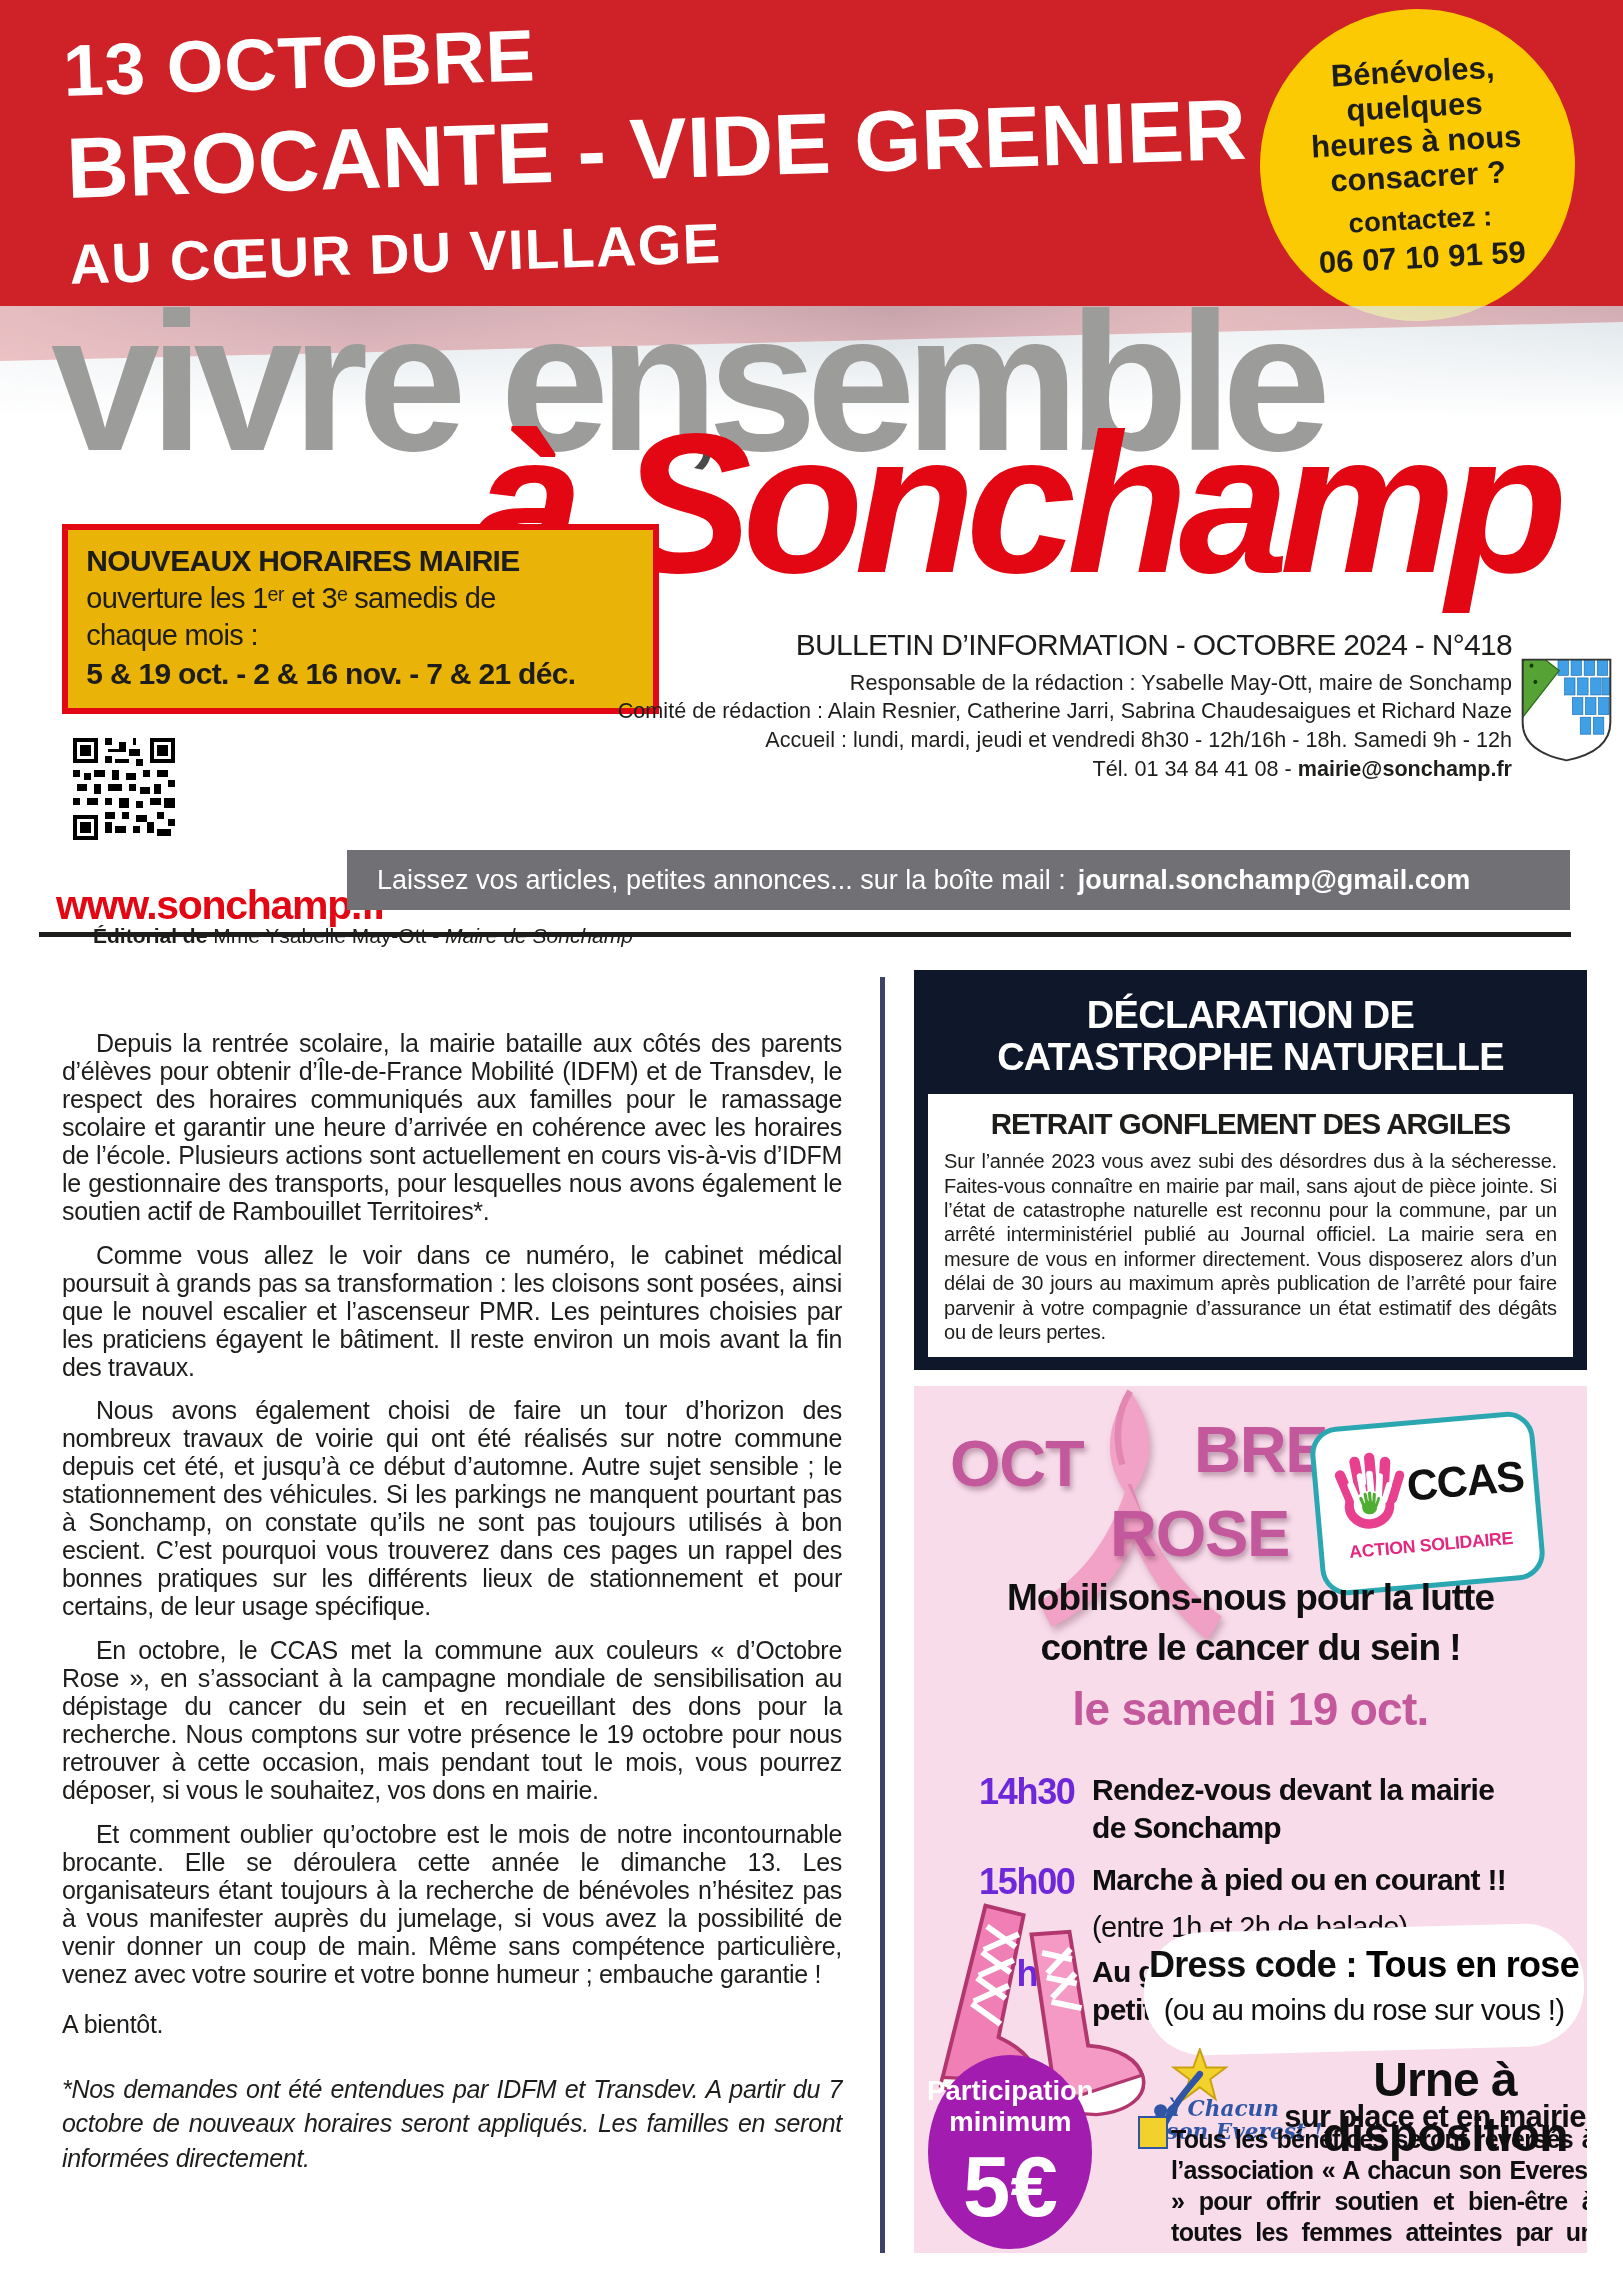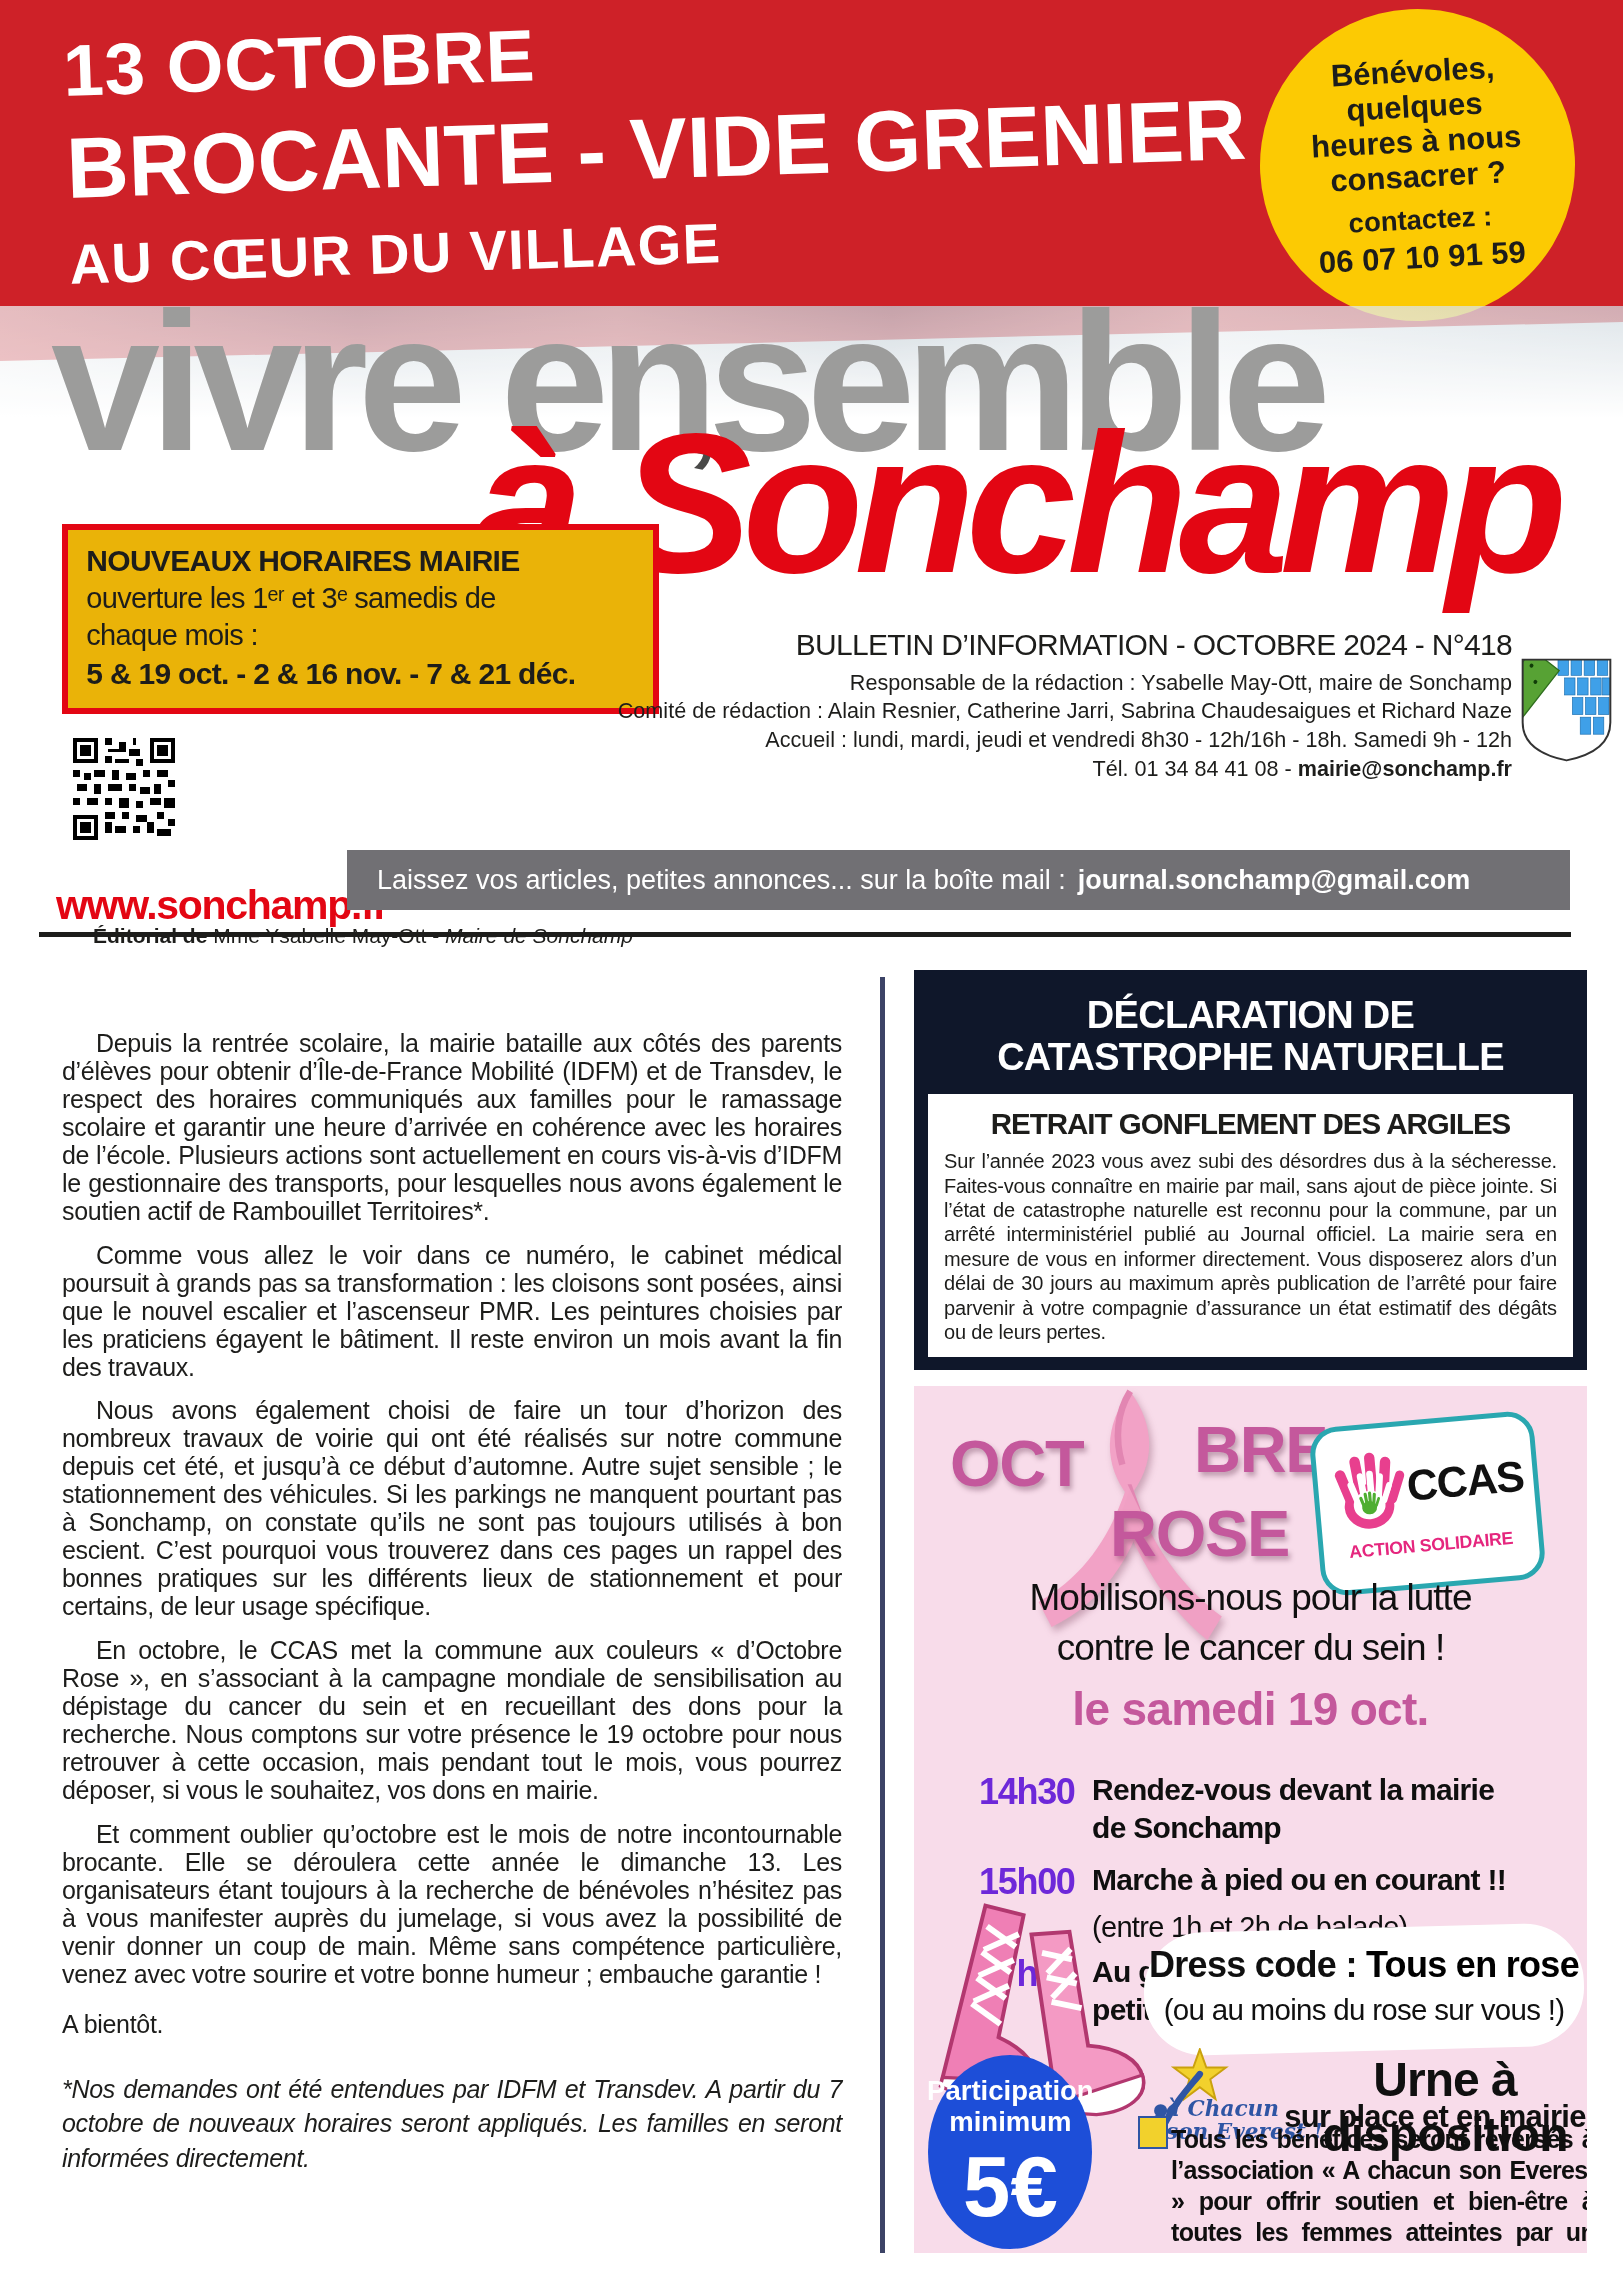--- a/index.html
+++ b/index.html
@@ -81,21 +81,21 @@
            text-shadow:2.6px 3.9px 5.2px rgba(90,40,70,.35);}
   .or-oct{left:36px;top:40px;}
   .or-bre{left:280px;top:26px;}
   .or-rose{left:196px;top:110px;}
   .ribbon{position:absolute;left:118px;top:0px;filter:drop-shadow(3.9px 5.2px 3.9px rgba(120,60,90,.35));}
   .ccas{position:absolute;left:401px;top:33px;width:225px;height:169px;background:#fff;border:5.9px solid #2aa7b0;
         border-radius:27.5px;transform:rotate(-5deg);box-sizing:border-box;text-align:center;}
   .ccas-row{display:flex;align-items:center;justify-content:center;margin-top:11.8px;}
   .ccas-name{font-size:43px;font-weight:bold;color:#111;letter-spacing:-1.3px;}
   .ccas-tag{font-size:17.7px;font-weight:bold;color:#e5267e;letter-spacing:-0.3px;margin-top:1.3px;}
-  .slogan{position:absolute;left:0;width:100%;text-align:center;font-size:37px;font-weight:normal;
+  .slogan{position:absolute;left:0;width:100%;text-align:center;font-size:37px;font-weight:bold;
           color:#101010;letter-spacing:-1px;}
   .slogan1{top:191px;} .slogan2{top:241px;}
   .or-date{position:absolute;left:0;top:296px;width:100%;text-align:center;font-size:46px;font-weight:bold;
            color:#c4589c;letter-spacing:-0.7px;}
   .sched{position:absolute;left:65px;top:385px;width:576px;}
   .srow{display:flex;margin-bottom:13px;}
   .stime{width:113px;flex:0 0 113px;font-size:36px;font-weight:bold;color:#6d28d9;letter-spacing:-1.3px;}
   .stxt{font-size:30px;font-weight:bold;color:#0f0f0f;line-height:1.28;letter-spacing:-0.7px;width:432px;}
   .snote{font-size:29px;color:#0f0f0f;margin:-5.2px 0 9.2px 113px;letter-spacing:-0.7px;}
   .sneakers{position:absolute;left:-3.9px;top:511px;}
@@ -107,21 +107,21 @@
   .dress2{position:absolute;left:230px;top:607px;width:440px;text-align:center;font-size:29.5px;color:#101010;
           letter-spacing:-0.7px;white-space:nowrap;}
   .everest{position:absolute;left:223px;top:662px;width:170px;height:111px;}
   .ev-txt{position:absolute;left:29px;top:50px;color:#2f55a4;font-family:"DejaVu Serif",serif;
           font-style:italic;font-weight:bold;font-size:21.6px;line-height:1.05;white-space:nowrap;}
   .ev-sq{position:absolute;left:1.3px;top:68px;width:26px;height:29px;background:#f2d12c;border:2px solid #2f55a4;}
   .urne-t{position:absolute;left:377px;top:666px;width:308px;text-align:center;font-size:48px;font-weight:bold;
           color:#101010;letter-spacing:-1px;}
   .urne-s{position:absolute;left:367px;top:713px;width:308px;text-align:center;font-size:31px;font-weight:bold;
           color:#101010;letter-spacing:-0.7px;}
-  .circle5{position:absolute;left:14.4px;top:669px;width:164px;height:194px;background:#1d4ed8;border-radius:50%;
+  .circle5{position:absolute;left:14.4px;top:669px;width:164px;height:194px;background:#a21caf;border-radius:50%;
            display:flex;flex-direction:column;align-items:center;justify-content:center;color:#fff;text-align:center;}
   .c5-l{font-size:27.5px;font-weight:bold;line-height:1.15;}
   .c5-a{font-size:85px;font-weight:bold;line-height:1;margin-top:6.5px;}
   .benefits{position:absolute;left:257px;top:738px;width:424px;font-size:25px;font-weight:bold;
             line-height:1.24;color:#0f0f0f;letter-spacing:-0.7px;text-align:justify;}
 </style>
 </head>
 <body>
 
 <div class="page">

